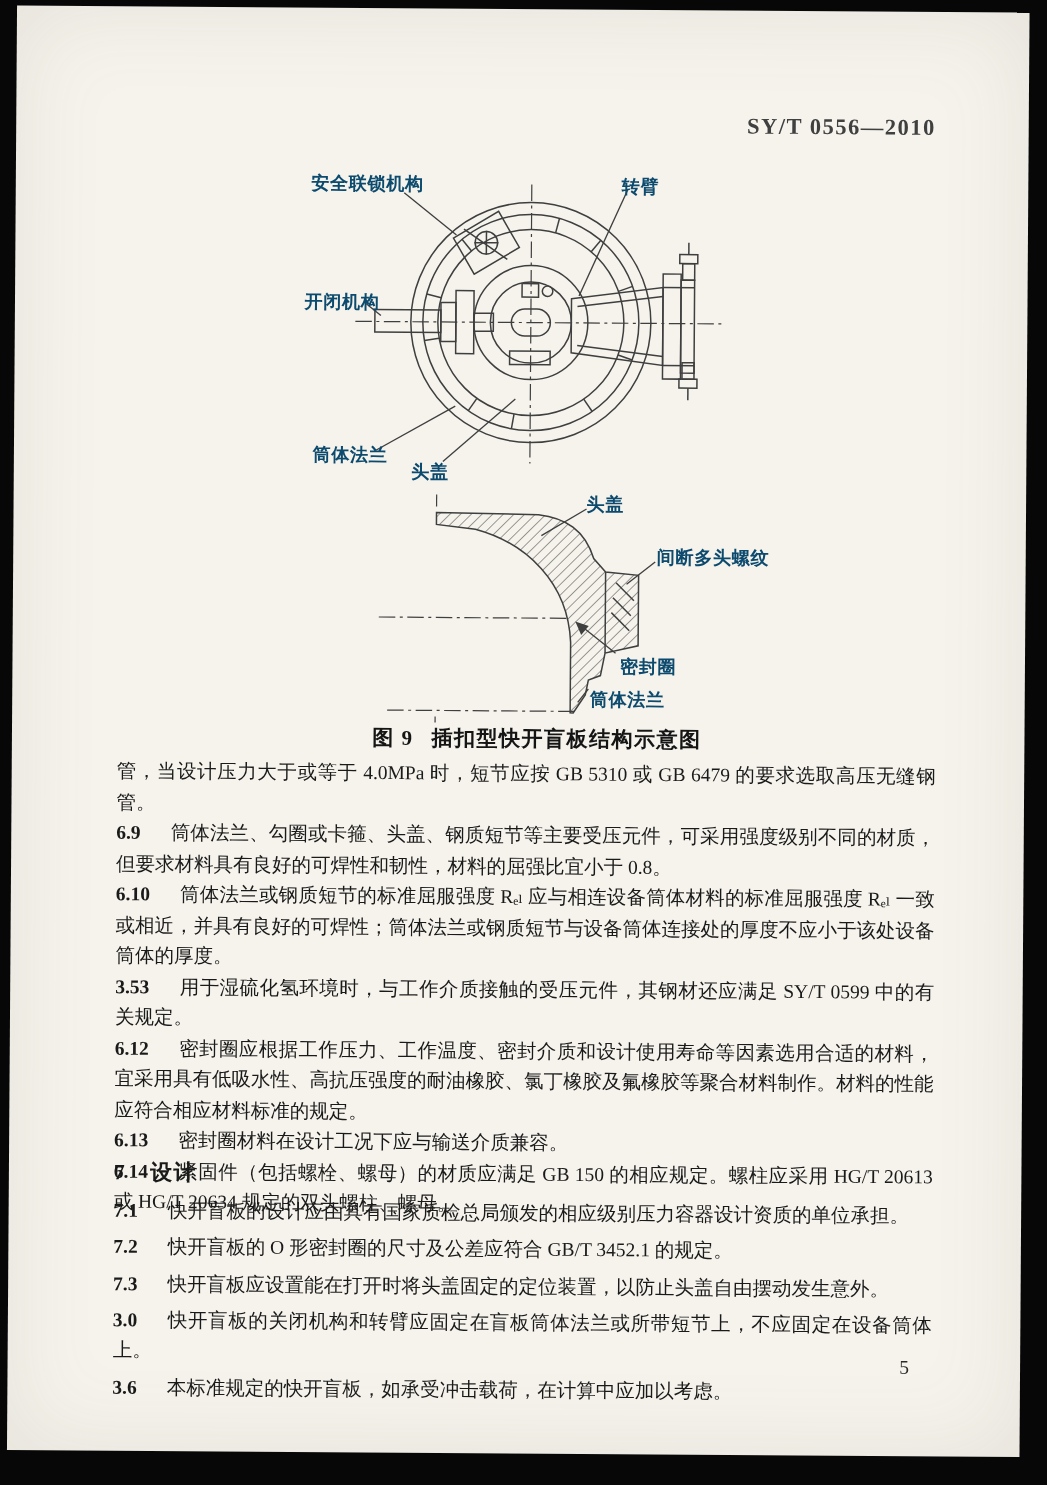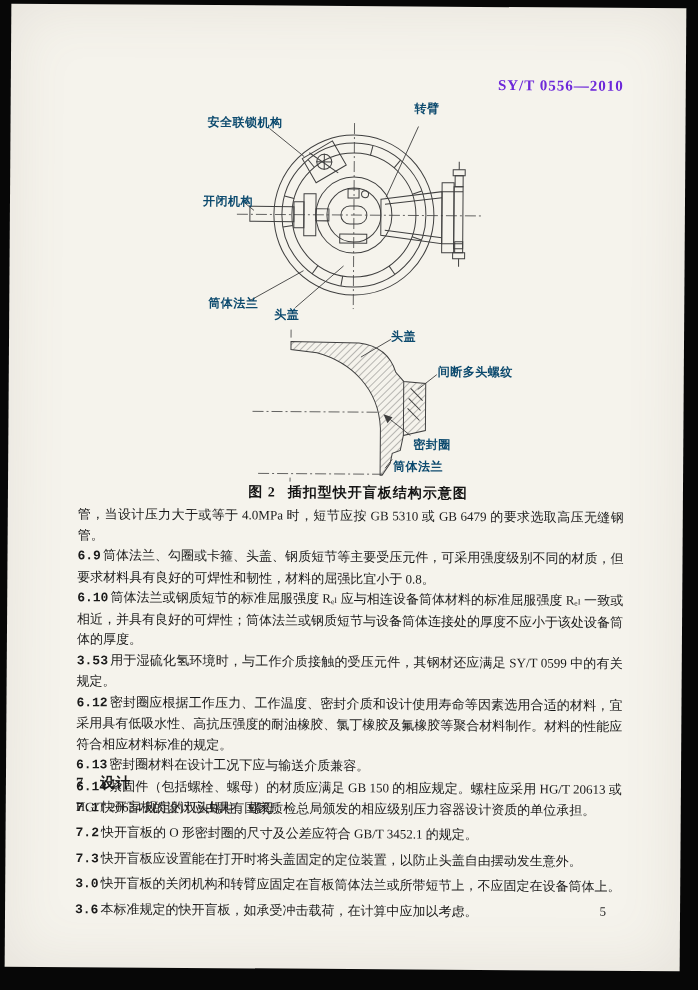--- a/index.html
+++ b/index.html
@@ -11,37 +11,37 @@
   .page{
     position:absolute;left:8px;top:6px;right:15px;bottom:21px;
     background:#f5f3ec;
     transform:rotate(0.4deg);
     transform-origin:50% 50%;
     color:#1e1e1e;
     box-shadow:inset 0 0 60px rgba(120,110,90,.12);
   }
   .hdr{
     position:absolute;top:70px;right:62px;
-    font-weight:bold;font-size:15px;letter-spacing:1px;color:#6d28d9;
+    font-weight:bold;font-size:15px;letter-spacing:1px;color:#404040;
   }
   .fig-label{
     position:absolute;font-weight:bold;font-size:12px;color:#0c4a6e;
     white-space:nowrap;letter-spacing:.5px;
   }
   .caption{
     position:absolute;left:60px;top:478px;width:580px;text-align:center;
     font-weight:bold;font-size:14px;color:#151515;letter-spacing:1px;
   }
   .caption b{margin:0 6px;}
   .textcol{
     position:absolute;left:70px;width:546px;
     font-size:13px;line-height:20.5px;text-align:justify;color:#1a1a1a;
   }
   .textcol p{margin:0;}
-  .clause .num{font-weight:bold;margin-right:2px;font-family:Liberation Mono, monospace;}
+  .clause .num{font-weight:bold;margin-right:20px;font-family:Liberation Serif, serif;}
   .sec-head{font-weight:bold;font-size:14.5px;margin:0 0 16px 0;letter-spacing:1px;}
   .sec-head .num{margin-right:16px;}
   .seccol p{margin:0 0 4.5px 0;line-height:20px;}
   .pageno{
     position:absolute;right:74px;top:896px;font-size:13px;color:#2a2a2a;
   }
   svg{position:absolute;overflow:visible;}
   .dwg line,.dwg path,.dwg circle,.dwg rect,.dwg polygon,.dwg polyline{
     vector-effect:non-scaling-stroke;
   }
@@ -111,21 +111,21 @@
 
       <line x1="117" y1="34" x2="152" y2="62" stroke-width="0.9"></line>
       <line x1="266" y1="31" x2="234" y2="102" stroke-width="0.9"></line>
       <line x1="92" y1="108" x2="102" y2="116" stroke-width="0.9"></line>
       <line x1="99" y1="206" x2="152" y2="176" stroke-width="0.9"></line>
       <line x1="144" y1="213" x2="192" y2="171" stroke-width="0.9"></line>
     </g>
   </svg>
 
   <div class="fig-label" style="left:197px;top:109px;">安全联锁机构</div>
-  <div class="fig-label" style="left:404px;top:94px;">转臂</div>
+  <div class="fig-label" style="left:404px;top:110px;">转臂</div>
   <div class="fig-label" style="left:193px;top:188px;text-align:center;">开闭机构</div>
   <div class="fig-label" style="left:199px;top:290px;">筒体法兰</div>
   <div class="fig-label" style="left:265px;top:301px;">头盖</div>
 
   <svg class="dwg" style="left:242px;top:322px;" width="310" height="155" viewBox="0 0 310 155">
     <defs>
       <pattern id="hatch" width="5" height="5" patternUnits="userSpaceOnUse" patternTransform="rotate(45)">
         <line x1="0" y1="0" x2="0" y2="5" stroke="#5a5a5a" stroke-width="0.8"></line>
       </pattern>
     </defs>
@@ -153,21 +153,21 @@
       <line x1="142" y1="131" x2="135" y2="140" stroke-width="0.9"></line>
     </g>
   </svg>
 
   <div class="fig-label" style="left:382px;top:322px;">头盖</div>
   <div class="fig-label" style="left:429px;top:357px;">间断多头螺纹</div>
   <div class="fig-label" style="left:405px;top:430px;">密封圈</div>
   <div class="fig-label" style="left:385px;top:452px;">筒体法兰</div>
 
   <div class="caption">
-    <b>图 2</b><b>插扣型快开盲板结构示意图</b>
+    <b>图 9</b><b>插扣型快开盲板结构示意图</b>
   </div>
 
   <div class="textcol" style="top:500px;">
     <p class="intro">管，当设计压力大于或等于 4.0MPa 时，短节应按 GB 5310 或 GB 6479 的要求选取高压无缝钢管。</p>
     <p class="clause"><span class="num">6.9</span><span>筒体法兰、勾圈或卡箍、头盖、钢质短节等主要受压元件，可采用强度级别不同的材质，但要求材料具有良好的可焊性和韧性，材料的屈强比宜小于 0.8。</span></p>
     <p class="clause"><span class="num">6.10</span><span>筒体法兰或钢质短节的标准屈服强度 Rₑₗ 应与相连设备筒体材料的标准屈服强度 Rₑₗ 一致或相近，并具有良好的可焊性；筒体法兰或钢质短节与设备筒体连接处的厚度不应小于该处设备筒体的厚度。</span></p>
     <p class="clause"><span class="num">3.53</span><span>用于湿硫化氢环境时，与工作介质接触的受压元件，其钢材还应满足 SY/T 0599 中的有关规定。</span></p>
     <p class="clause"><span class="num">6.12</span><span>密封圈应根据工作压力、工作温度、密封介质和设计使用寿命等因素选用合适的材料，宜采用具有低吸水性、高抗压强度的耐油橡胶、氯丁橡胶及氟橡胶等聚合材料制作。材料的性能应符合相应材料标准的规定。</span></p>
     <p class="clause"><span class="num">6.13</span><span>密封圈材料在设计工况下应与输送介质兼容。</span></p>
     <p class="clause"><span class="num">6.14</span><span>紧固件（包括螺栓、螺母）的材质应满足 GB 150 的相应规定。螺柱应采用 HG/T 20613 或 HG/T 20634 规定的双头螺柱、螺母。</span></p>

